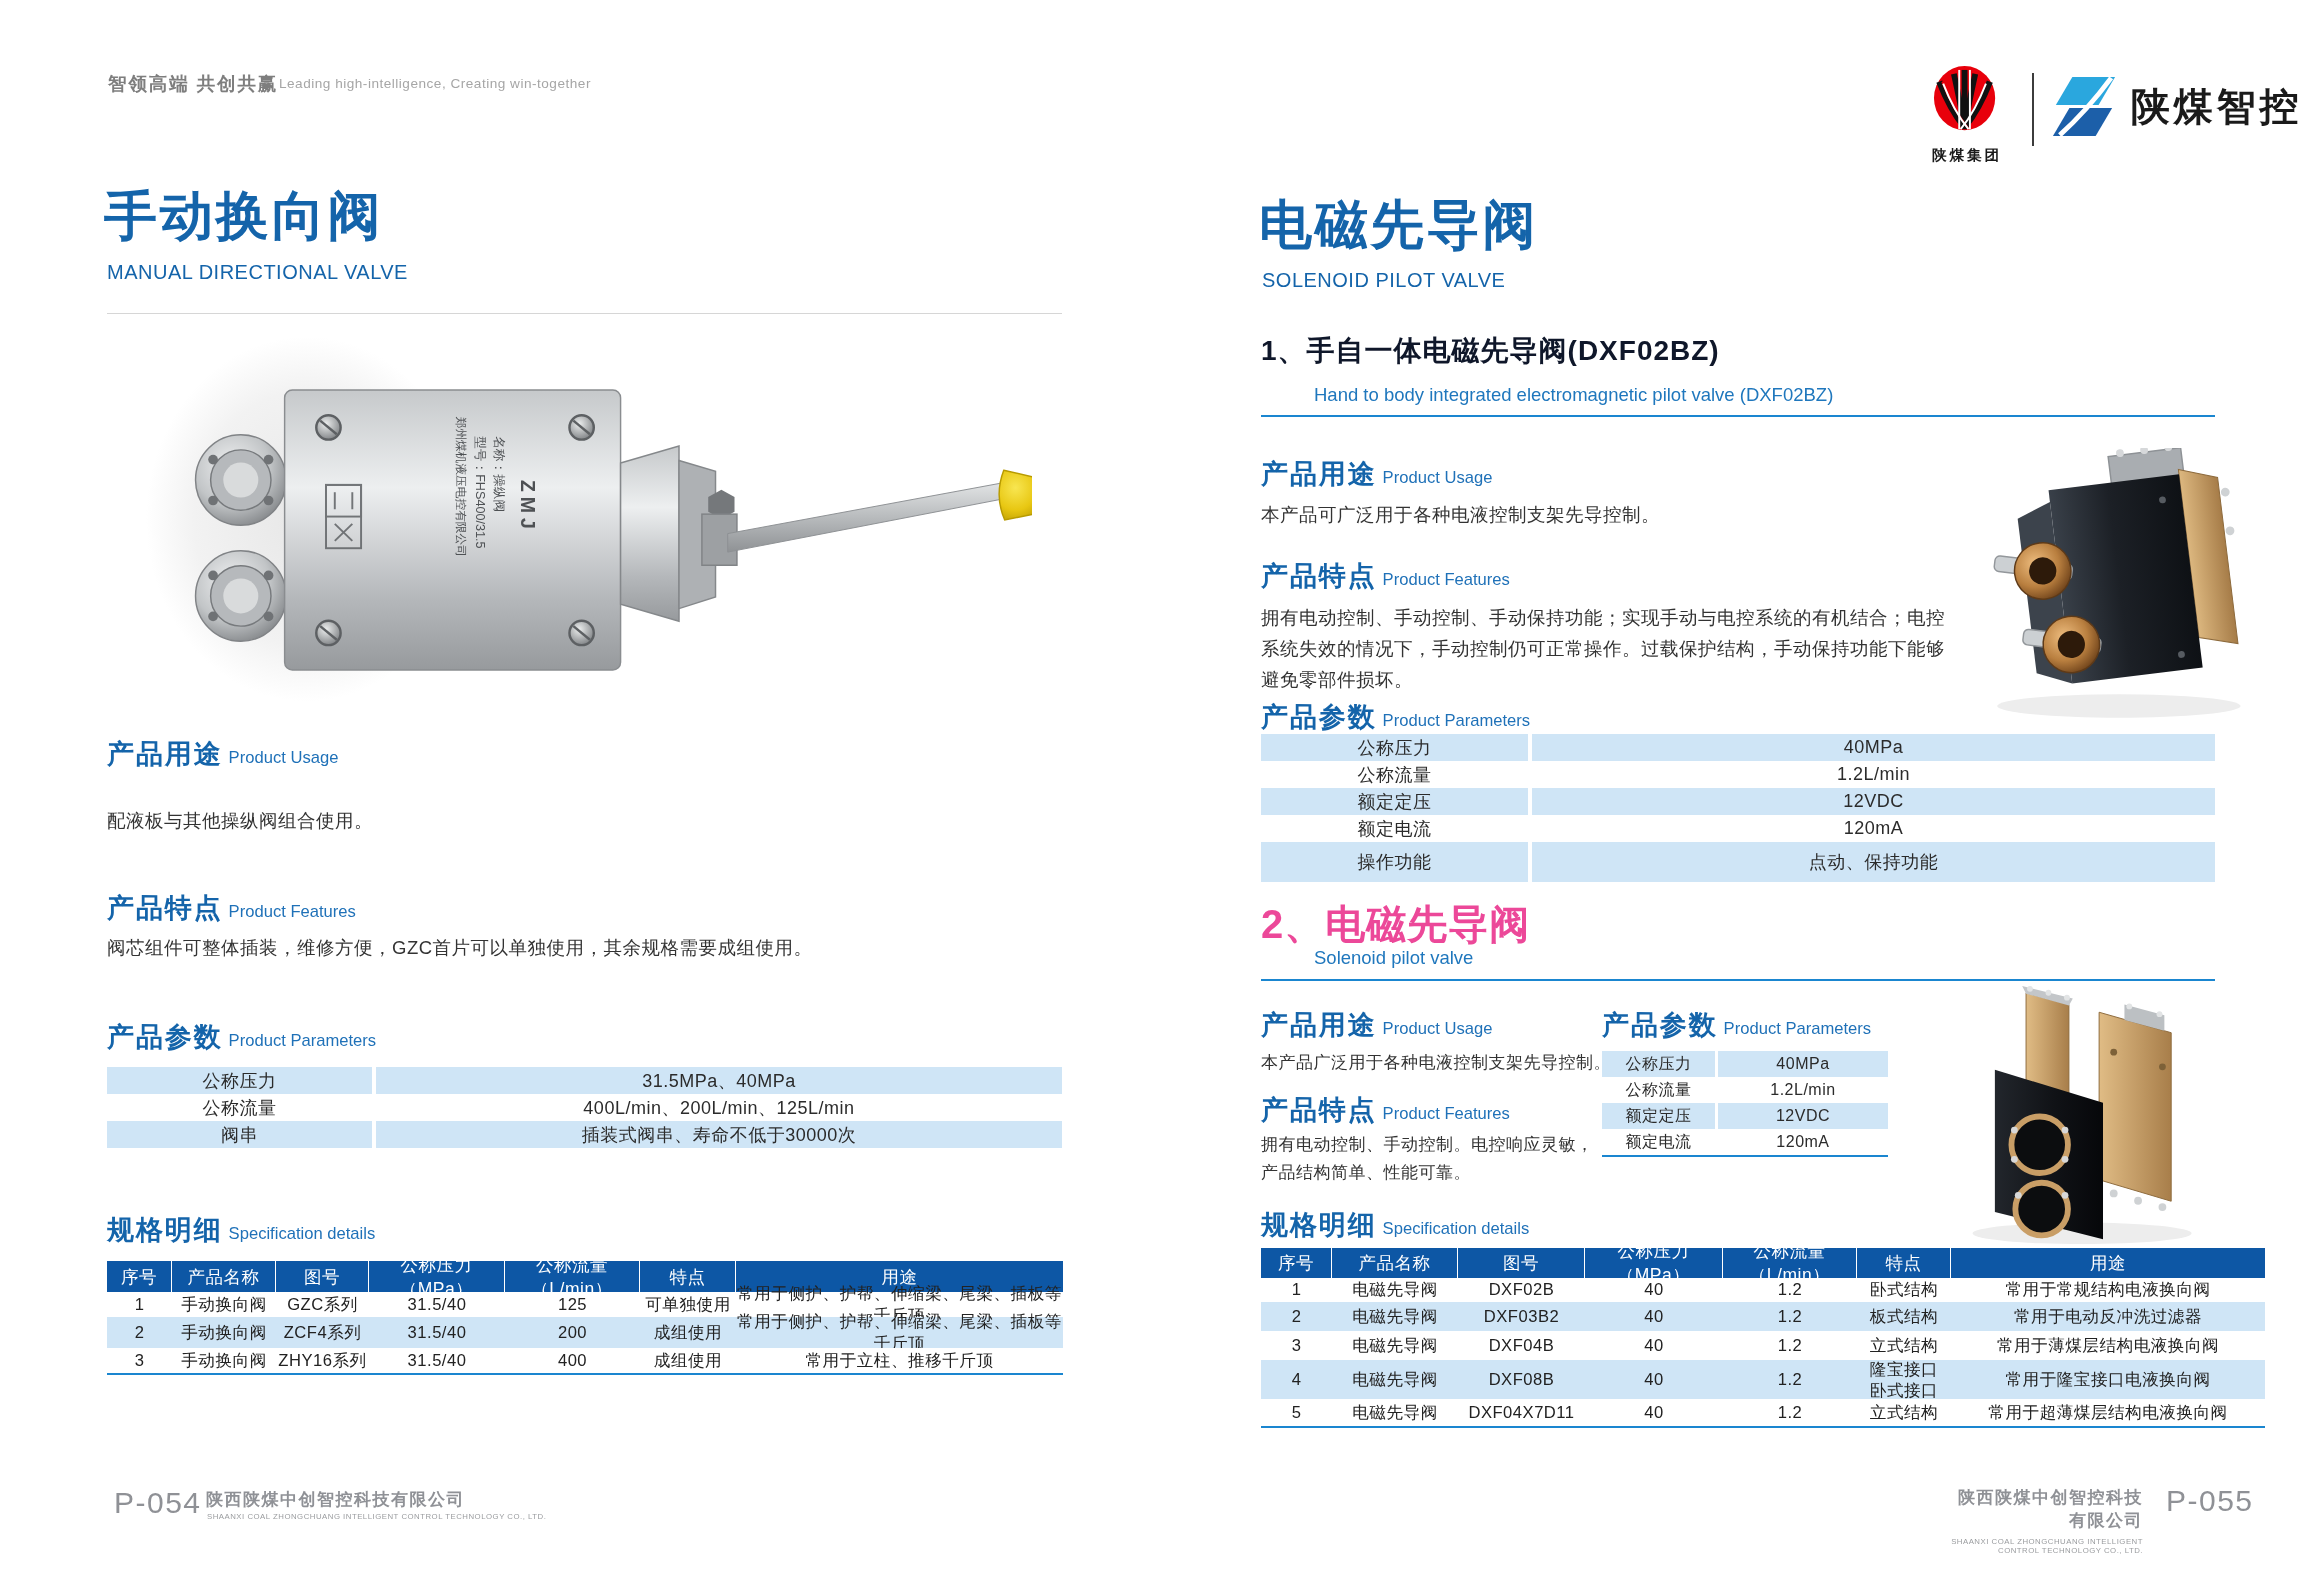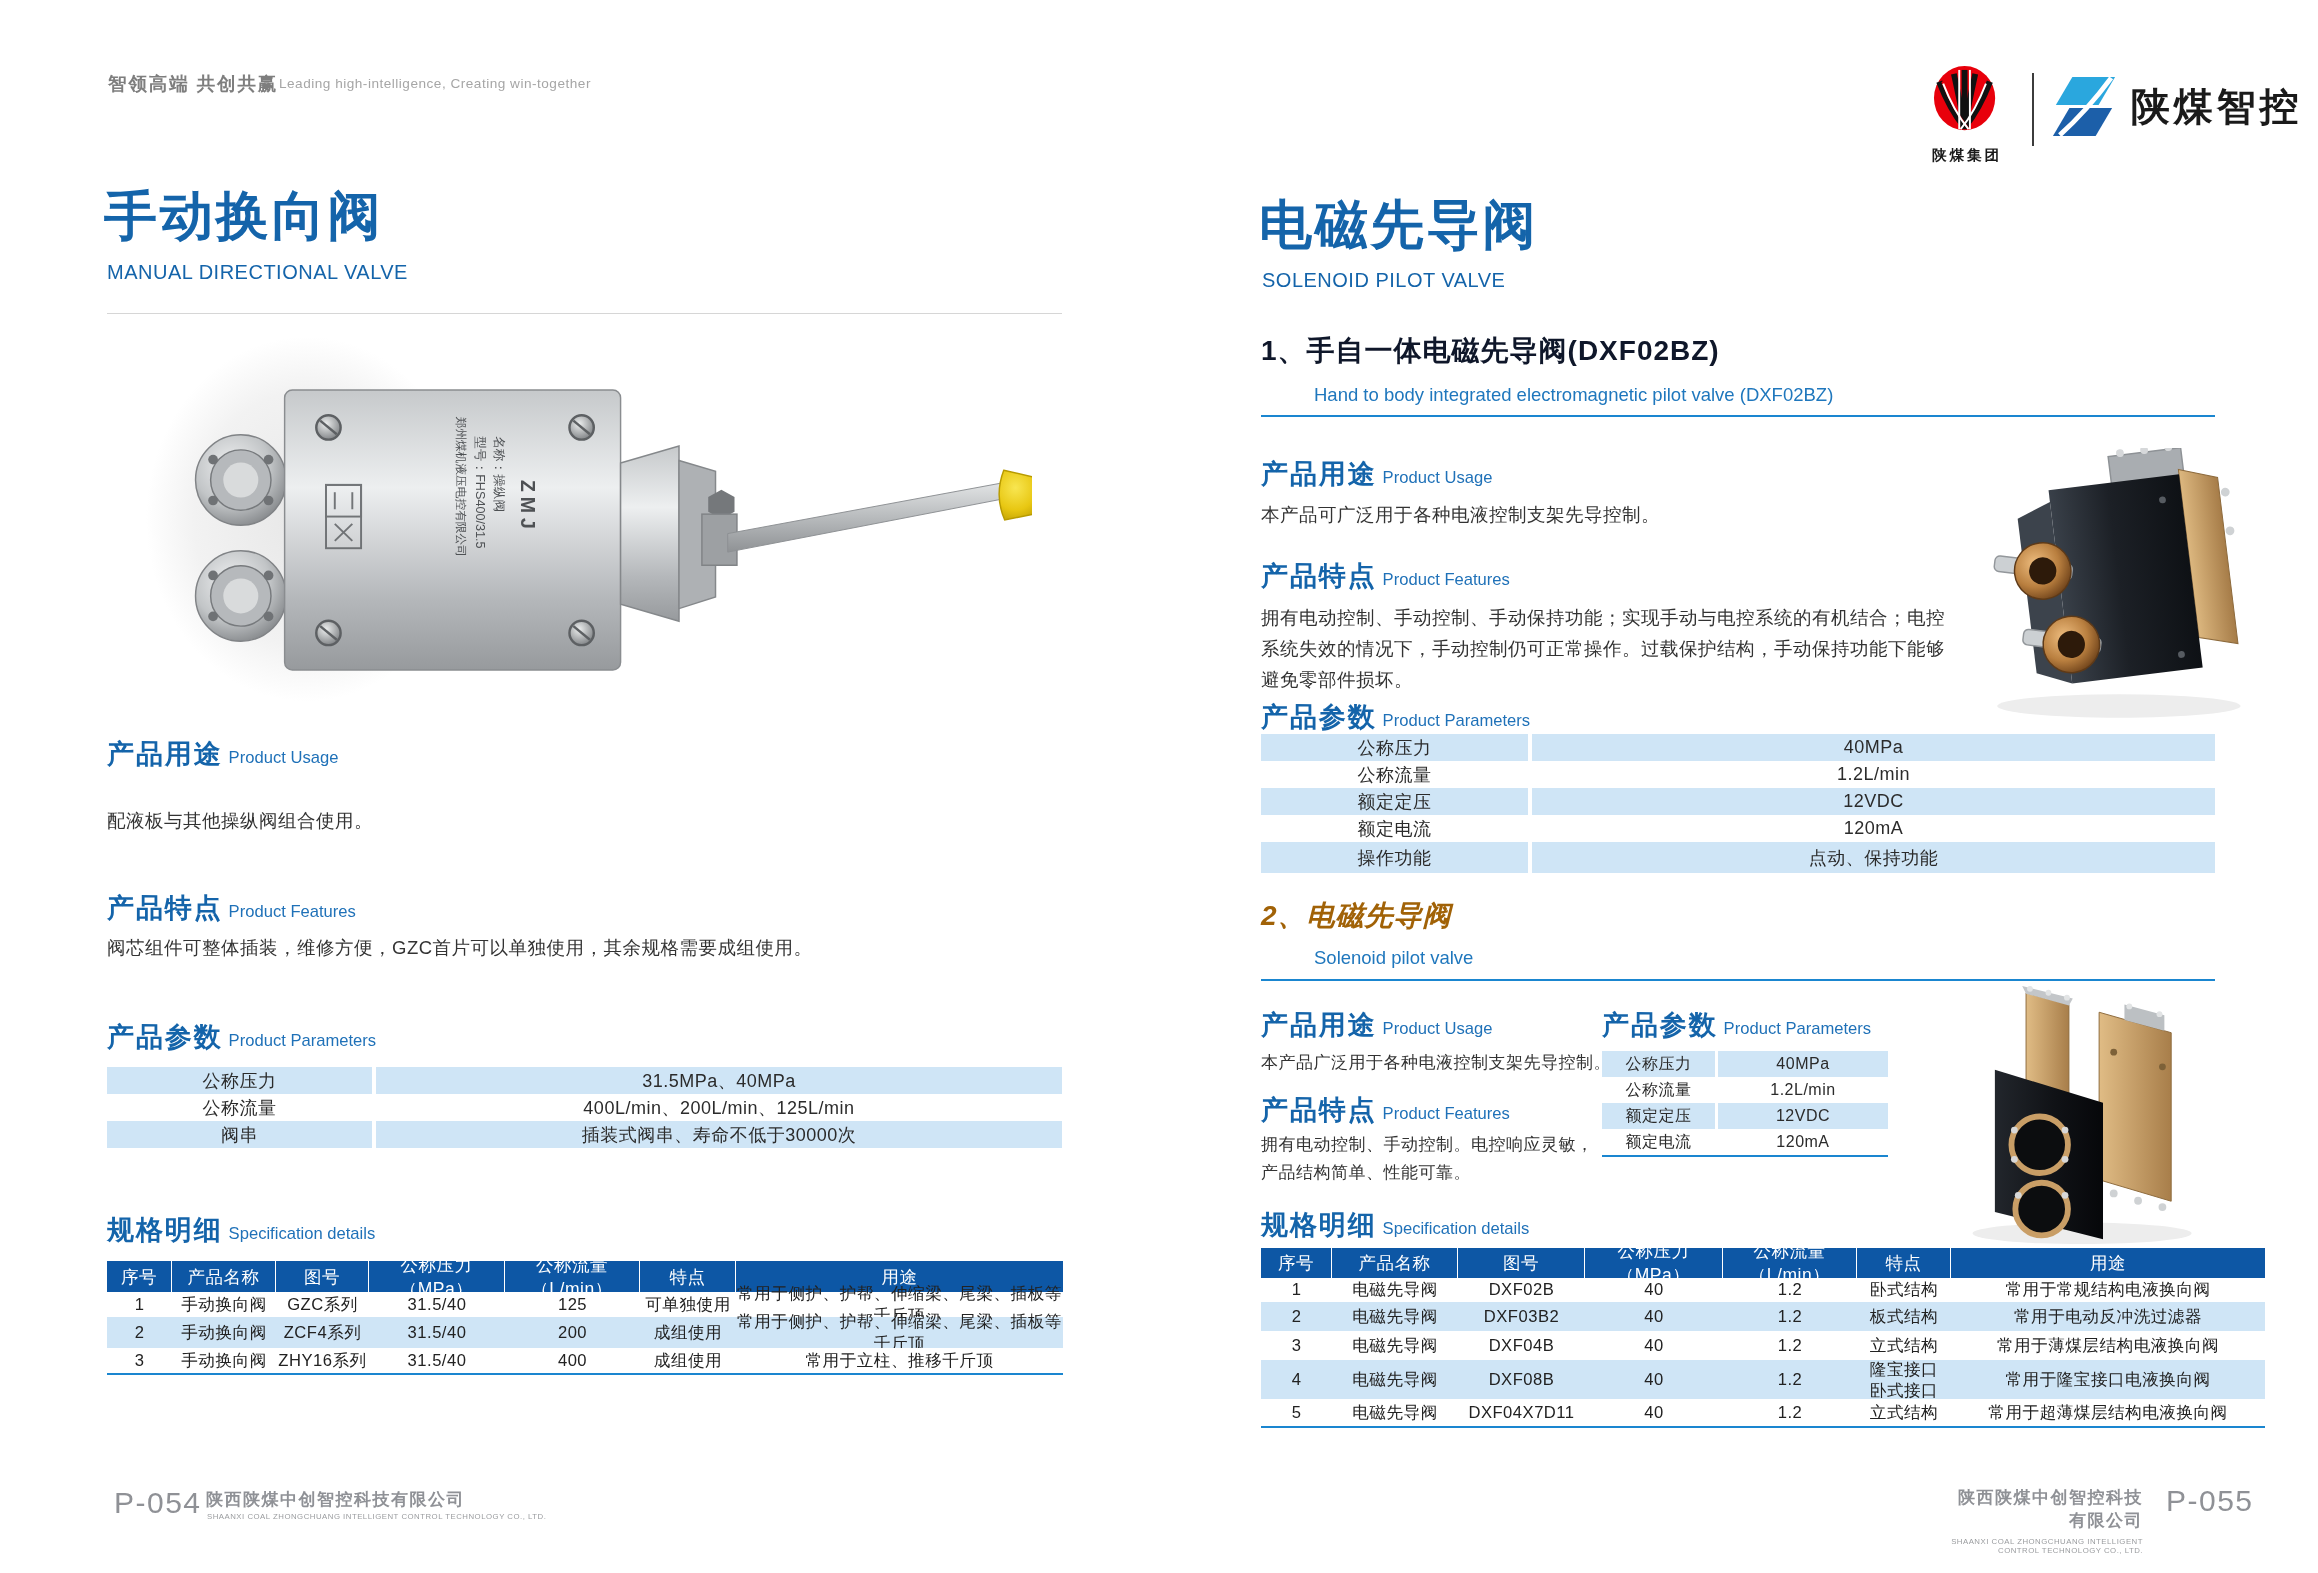--- a/index.html
+++ b/index.html
@@ -6,21 +6,21 @@
   #canvas{position:relative;width:2319px;height:1574px;background:#ffffff;overflow:hidden;
           font-family:"Liberation Sans","DejaVu Sans",sans-serif;}
   .abs{position:absolute;}
   
   .pagetitle{font-size:53px;font-weight:700;color:#1464aa;letter-spacing:2.9px;}
   .pagetitle-en{font-size:20px;color:#1464aa;letter-spacing:0.5px;}
   .sec-h{display:flex;align-items:baseline;gap:6px;white-space:nowrap;}
   .sec-h .zh{font-size:27px;font-weight:700;color:#1464aa;letter-spacing:1.9px;}
   .sec-h .en{font-size:16.6px;color:#1f71b8;}
   .num-h{font-size:28px;font-weight:700;color:#0f172a;letter-spacing:1px;}
-  .num-h2{font-size:28px;font-weight:700;color:#a16207;letter-spacing:1px;font-style:italic;}
+  .num-h2{font-size:40px;font-weight:700;color:#ec4899;letter-spacing:1px;}
   .num-sub{font-size:18.5px;color:#1f77bd;}
   .body-t{font-size:18.5px;color:#333333;letter-spacing:0.5px;white-space:nowrap;}
   .body-t2{font-size:17px;color:#333333;letter-spacing:0.5px;white-space:nowrap;}
   .blue-line{background:#1a86d0;}
   .gray-line{background:#d6d6d6;}
   
   .slogan-zh{font-size:18.5px;font-weight:700;color:#7e7e7e;letter-spacing:1.9px;}
   .slogan-en{font-size:13.6px;color:#a6a6a6;letter-spacing:0.5px;}
   .logo-caption{font-size:14.6px;font-weight:700;color:#1a1a1a;letter-spacing:2.9px;}
   .brand-text{font-size:39px;font-weight:700;color:#1a1a1a;letter-spacing:3.9px;}
@@ -348,21 +348,21 @@
       <div class="pcell pvalue bgwhite">1.2L/min</div>
     </div>
     <div class="prow" style="height:27px;">
       <div class="pcell plabelB bgblue">额定定压</div>
       <div class="pcell pvalue bgblue">12VDC</div>
     </div>
     <div class="prow" style="height:27px;">
       <div class="pcell plabelB bgwhite">额定电流</div>
       <div class="pcell pvalue bgwhite">120mA</div>
     </div>
-    <div class="prow" style="height:31px;">
+    <div class="prow" style="height:40px;">
       <div class="pcell plabelB bgblue">操作功能</div>
       <div class="pcell pvalue bgblue">点动、保持功能</div>
     </div>
   </div>
 
   <div class="abs num-h2" style="left:1261px;top:897px;">2、电磁先导阀</div>
   <div class="abs num-sub" style="left:1314px;top:947px;">Solenoid pilot valve</div>
   <div class="abs blue-line" style="left:1261px;top:979px;width:954px;height:1.9px;"></div>
 
   <div class="abs sec-h" style="left:1261px;top:1007px;">

